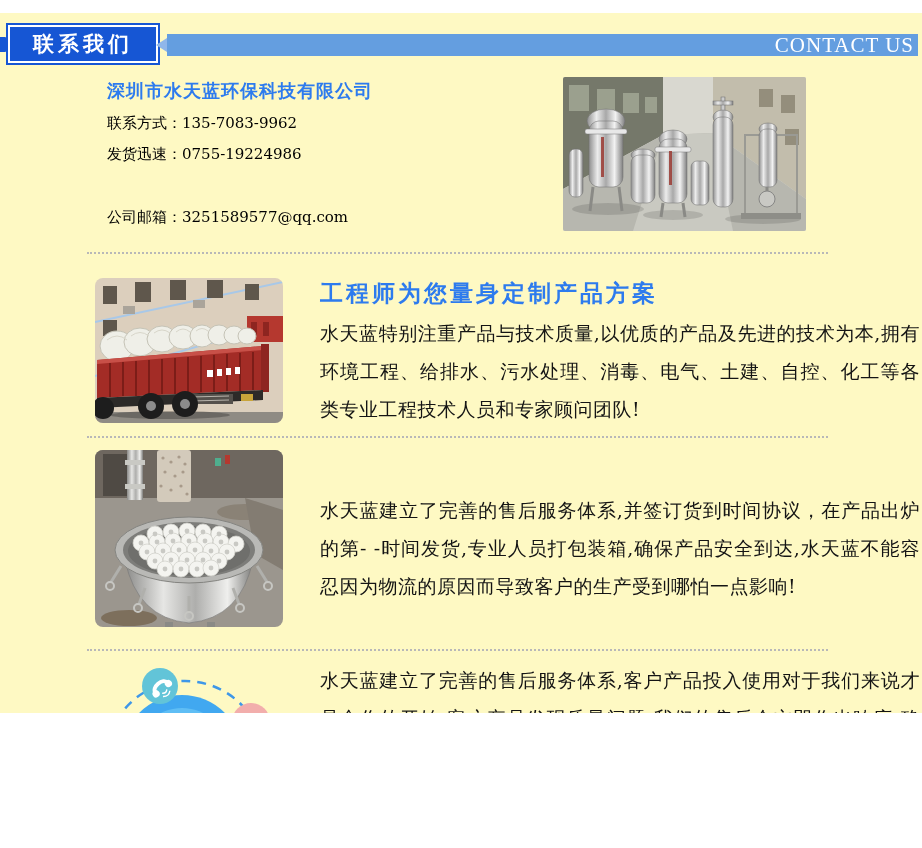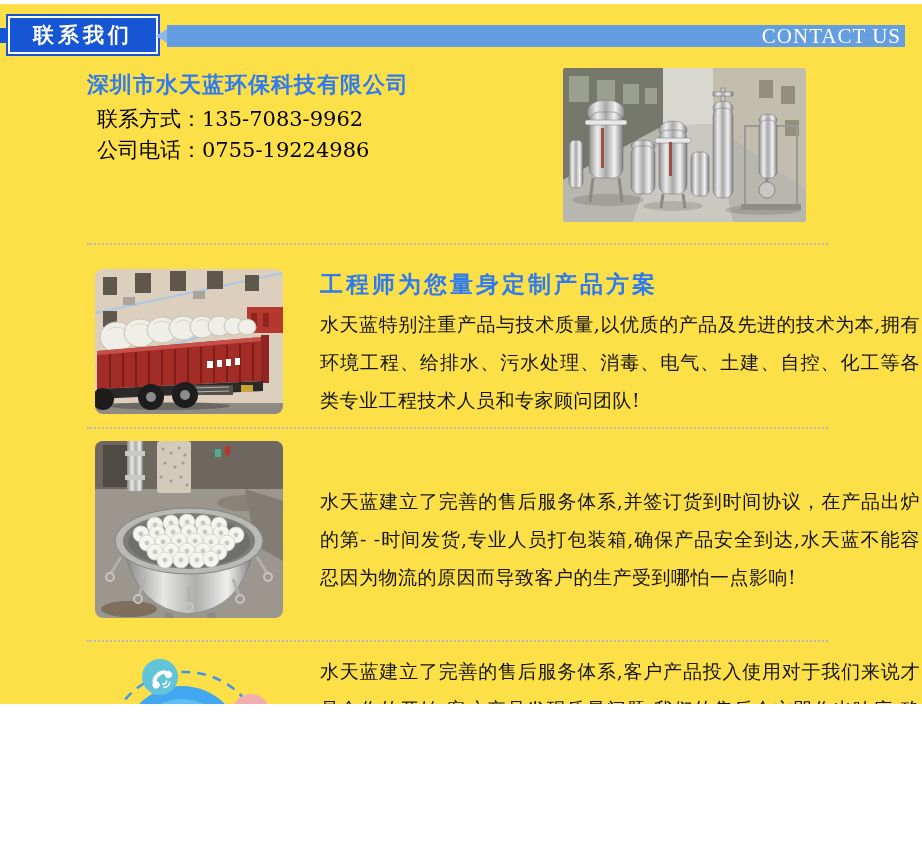--- a/index.html
+++ b/index.html
@@ -1,37 +1,37 @@
 <!DOCTYPE html>
 <html><head>
 <meta charset="utf-8">
 <style>
   * { margin:0; padding:0; box-sizing:border-box; }
   html,body { background:#ffffff; }
   body { font-family:"DejaVu Sans", sans-serif; }
-  #page { position:relative; width:922px; height:700px; background:#fde047; overflow:hidden; margin:4px auto; }
+  #page { position:relative; width:922px; height:700px; background:#fef9c3; overflow:hidden; margin:13px auto; }
   .abs { position:absolute; }
 
   
-  .hdr-bar { left:167px; top:21px; right:17px; height:22px; background:#649EE0;text-align:center; }
+  .hdr-bar { left:167px; top:21px; right:4px; height:22px; background:#649EE0;text-align:center; }
   .hdr-bar-en { position:absolute; right:4px; top:0; height:22px; line-height:22px;
      color:#fff; font-family:"Liberation Serif", serif; font-size:21px; letter-spacing:1px; }
   .hdr-pent { left:0; top:24px; width:10px; height:15px; background:#1656D4;
      clip-path:polygon(0 0,55% 0,100% 50%,55% 100%,0 100%); }
   .hdr-tri { left:156px; top:25px; width:0; height:0;
      border-right:11px solid #8FB6EA; border-top:7px solid transparent; border-bottom:7px solid transparent; }
   .hdr-box { left:8px; top:12px; width:150px; height:38px; background:#1656D4;
      border:2px solid #fff; outline:2px solid #1656D4; color:#fff; text-align:center;
      font-size:21px; font-weight:bold; letter-spacing:4px; line-height:34px;
      font-family:"Liberation Serif", serif; }
 
   
-  .co-name { left:87px; top:66px; color:#2D7BEE; font-size:22px; font-weight:bold;
+  .co-name { left:107px; top:66px; color:#2D7BEE; font-size:18px; font-weight:bold;
      letter-spacing:1px; font-family:"DejaVu Serif", serif; }
-  .contact-row { left:97px; height:24px; color:#000; font-size:21px;
+  .contact-row { left:107px; height:24px; color:#000; font-size:15px;
      font-family:"DejaVu Serif", serif; white-space:nowrap;text-align:center; }
 
   
   .dotline { left:87px; width:741px; height:0; border-top:2px dotted #b8b8b8; }
 
   
   .sec-title { left:320px; color:#2D7BEE; font-size:23px; font-weight:bold;
      letter-spacing:3px; font-family:"DejaVu Serif", serif; }
   .sec-body { left:320px; width:600px; color:#141414; font-size:19px; line-height:38px;
      letter-spacing:0.5px; font-family:"DejaVu Serif", serif; text-align:justify; }
@@ -52,21 +52,24 @@
   <div class="abs hdr-bar">
     <span class="hdr-bar-en">CONTACT US</span>
   </div>
 
   <div class="abs co-name">深圳市水天蓝环保科技有限公司</div>
 
   <div class="abs contact-row" style="top:101px">
     <span>联系方式：</span><span>135-7083-9962</span>
   </div>
   <div class="abs contact-row" style="top:132px">
-    <span>公司电话：</span><span>0755-19224986</span>
+    <span>发货迅速：</span><span>0755-19224986</span>
+  </div>
+  <div class="abs contact-row" style="top:195px">
+    <span>公司邮箱：</span><span>3251589577@qq.com</span>
   </div>
 
   <div class="abs photo" style="left:563px; top:64px; width:243px; height:154px; border-radius:2px;">
     <svg width="243" height="154" viewBox="0 0 243 154">
       <defs>
         <linearGradient id="steel" x1="0" y1="0" x2="1" y2="0">
           <stop offset="0" stop-color="#8f8f8f"></stop>
             <stop offset="0.25" stop-color="#ececec"></stop>
           <stop offset="0.5" stop-color="#a8a8a8"></stop>
             <stop offset="0.75" stop-color="#f2f2f2"></stop>

